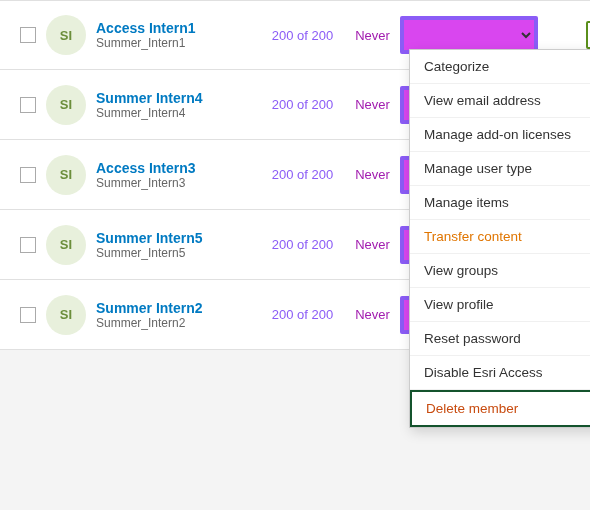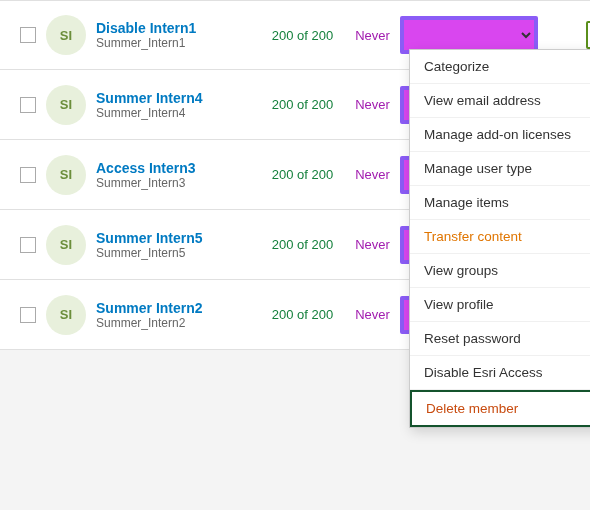--- a/index.html
+++ b/index.html
@@ -76,21 +76,21 @@
     }
 
     .user-username {
       font-size: 12px;
       color: #666;
     }
 
     .credits-cell {
       width: 85px;
       font-size: 13px;
-      color: #15803d;
+      color: #8b5cf6;
       text-align: center;
     }
 
     .never-cell {
       width: 55px;
       font-size: 13px;
       color: #a21caf;
       text-align: center;
     }
 
@@ -186,21 +186,21 @@
 
 <div class="table-container">
 
   <div id="rows-wrapper">
       <div class="table-row">
         <div class="checkbox-cell">
           <div class="checkbox"></div>
         </div>
         <div class="avatar">SI</div>
         <div class="user-info">
-          <span class="user-name">Disable Intern1</span>
+          <span class="user-name">Access Intern1</span>
           <span class="user-username">Summer_Intern1</span>
         </div>
         <div class="credits-cell">200 of 200</div>
         <div class="never-cell">Never</div>
         <div class="dropdown-cell">
           <select class="role-select"><option>Summer Intern Pu</option></select>
           <div class="dropdown-anchor" style="position: relative;">
             <div class="more-btn">
               <div class="more-dots">
                 <div class="dot"></div>

